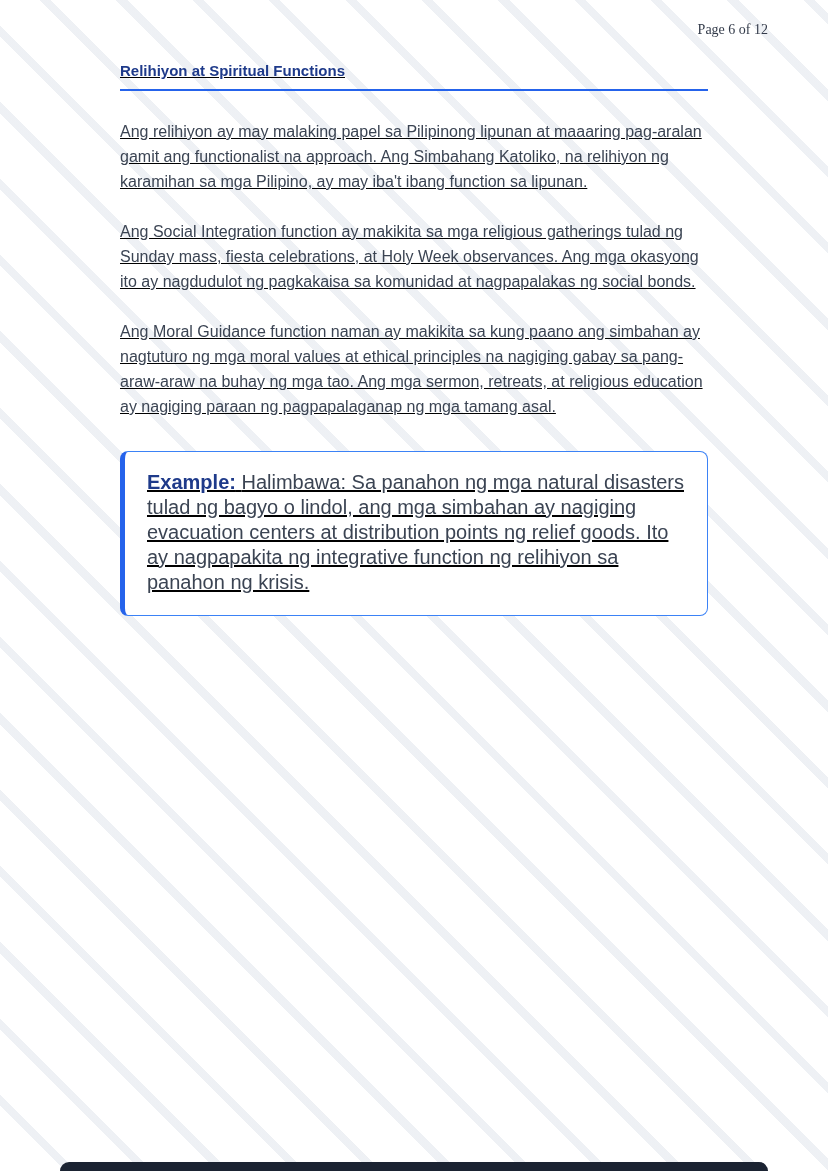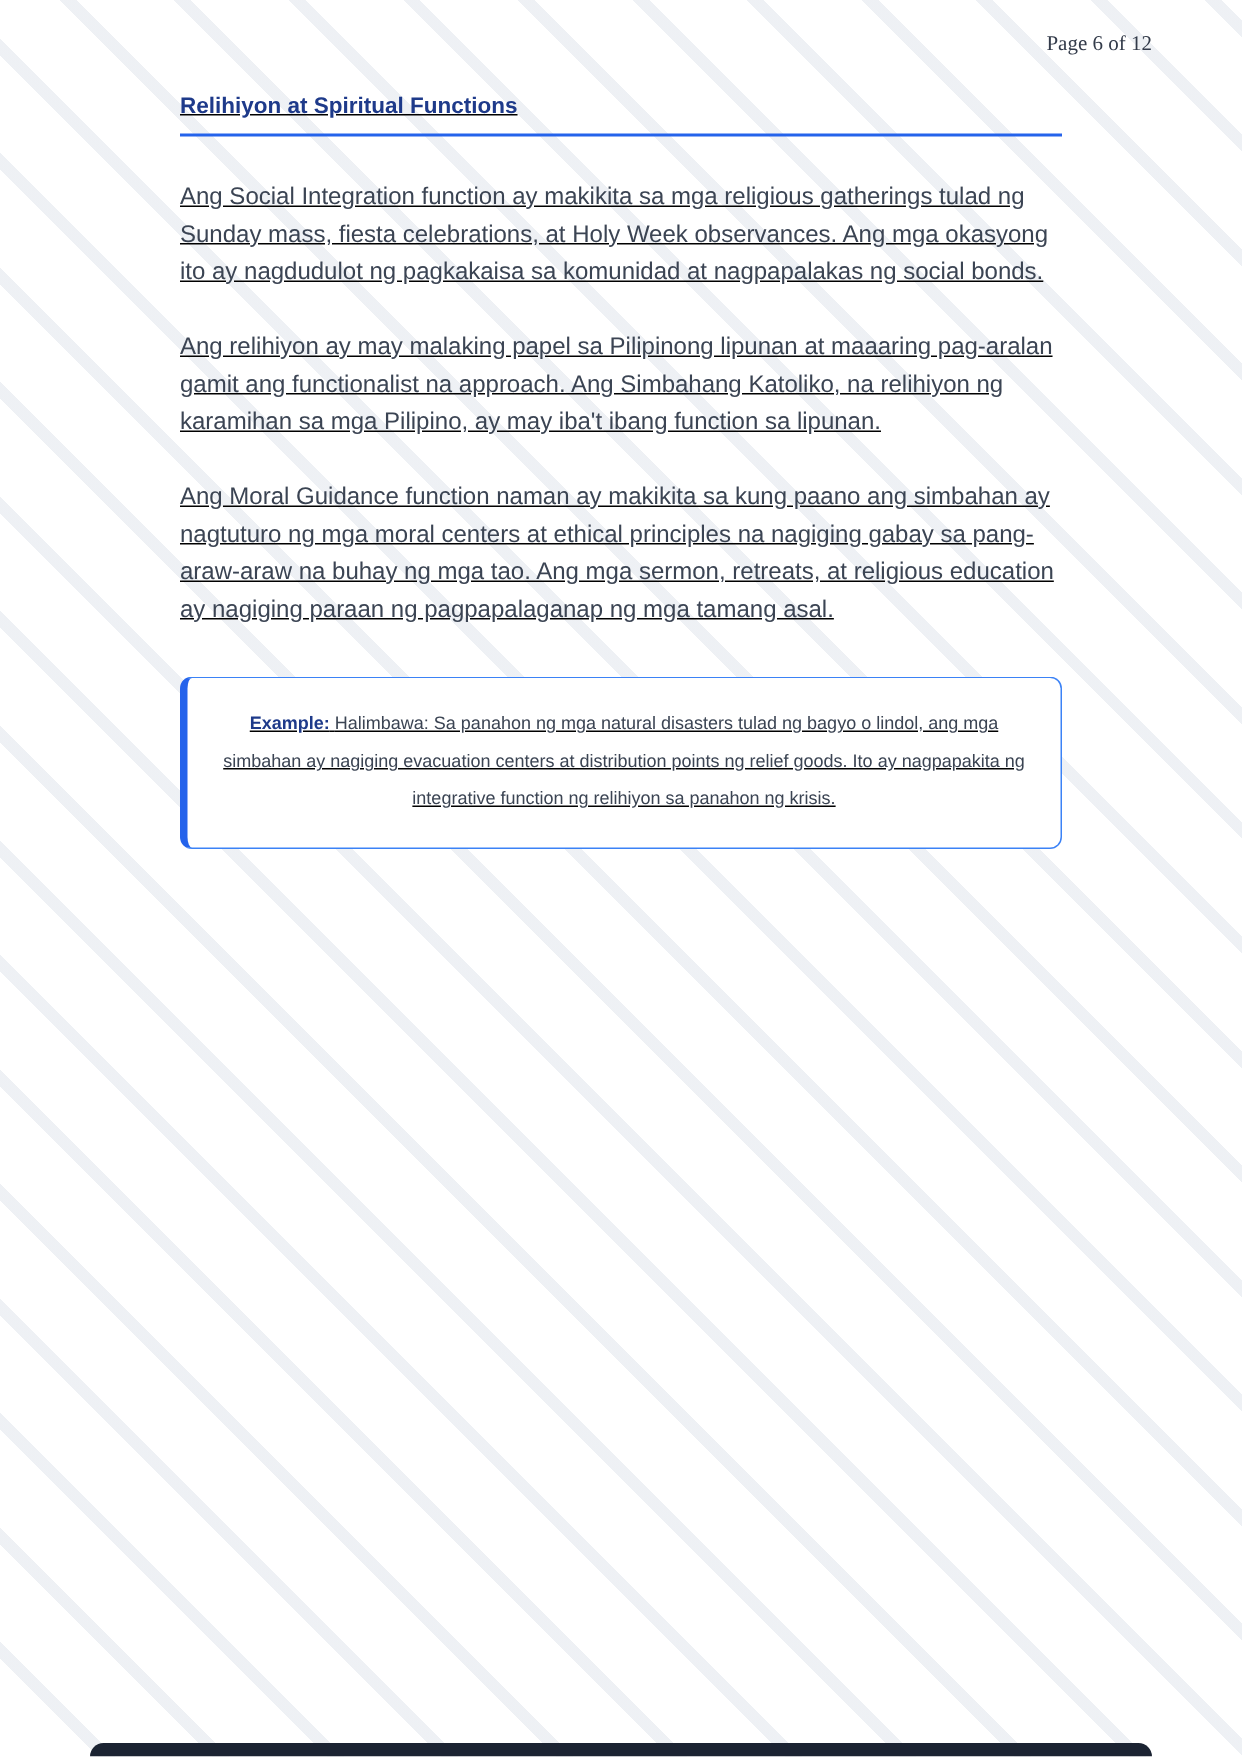--- a/index.html
+++ b/index.html
@@ -66,24 +66,23 @@
   .example-box {
     margin-top: 32px;
     border: 1.5px solid #3b82f6;
     border-left: 5px solid #2563eb;
     border-radius: 8px;
     padding: 18px 22px 20px 22px;
     background: #ffffff;
   }
   .example-text {
     margin: 0;
-    font-size: 12px;
+    font-size: 20px;
     line-height: 25px;
     color: #3b4453;
-    text-align: center;
   }
   .example-label {
     color: #1e3a8a;
     font-weight: 700;
   }
   .footer {
     position: absolute;
     left: 0;
     right: 0;
     bottom: 16px;
@@ -111,25 +110,25 @@
   <div class="stripes"></div>
 
   <div class="page-indicator">Page 6 of 12</div>
 
   <div class="content">
 
     <h1 class="heading">Relihiyon at Spiritual Functions</h1>
 
     <hr class="rule">
 
+    <p class="para">Ang relihiyon ay may malaking papel sa Pilipinong lipunan at maaaring pag-aralan gamit ang functionalist na approach. Ang Simbahang Katoliko, na relihiyon ng karamihan sa mga Pilipino, ay may iba't ibang function sa lipunan.</p>
+
     <p class="para">Ang Social Integration function ay makikita sa mga religious gatherings tulad ng Sunday mass, fiesta celebrations, at Holy Week observances. Ang mga okasyong ito ay nagdudulot ng pagkakaisa sa komunidad at nagpapalakas ng social bonds.</p>
 
-    <p class="para">Ang relihiyon ay may malaking papel sa Pilipinong lipunan at maaaring pag-aralan gamit ang functionalist na approach. Ang Simbahang Katoliko, na relihiyon ng karamihan sa mga Pilipino, ay may iba't ibang function sa lipunan.</p>
-
-    <p class="para">Ang Moral Guidance function naman ay makikita sa kung paano ang simbahan ay nagtuturo ng mga moral centers at ethical principles na nagiging gabay sa pang-araw-araw na buhay ng mga tao. Ang mga sermon, retreats, at religious education ay nagiging paraan ng pagpapalaganap ng mga tamang asal.</p>
+    <p class="para">Ang Moral Guidance function naman ay makikita sa kung paano ang simbahan ay nagtuturo ng mga moral values at ethical principles na nagiging gabay sa pang-araw-araw na buhay ng mga tao. Ang mga sermon, retreats, at religious education ay nagiging paraan ng pagpapalaganap ng mga tamang asal.</p>
 
     <div class="example-box">
       <p class="example-text">
         <strong class="example-label">Example:</strong>
         <span>Halimbawa: Sa panahon ng mga natural disasters tulad ng bagyo o lindol, ang mga simbahan ay nagiging evacuation centers at distribution points ng relief goods. Ito ay nagpapakita ng integrative function ng relihiyon sa panahon ng krisis.</span>
       </p>
     </div>
 
   </div>
 

